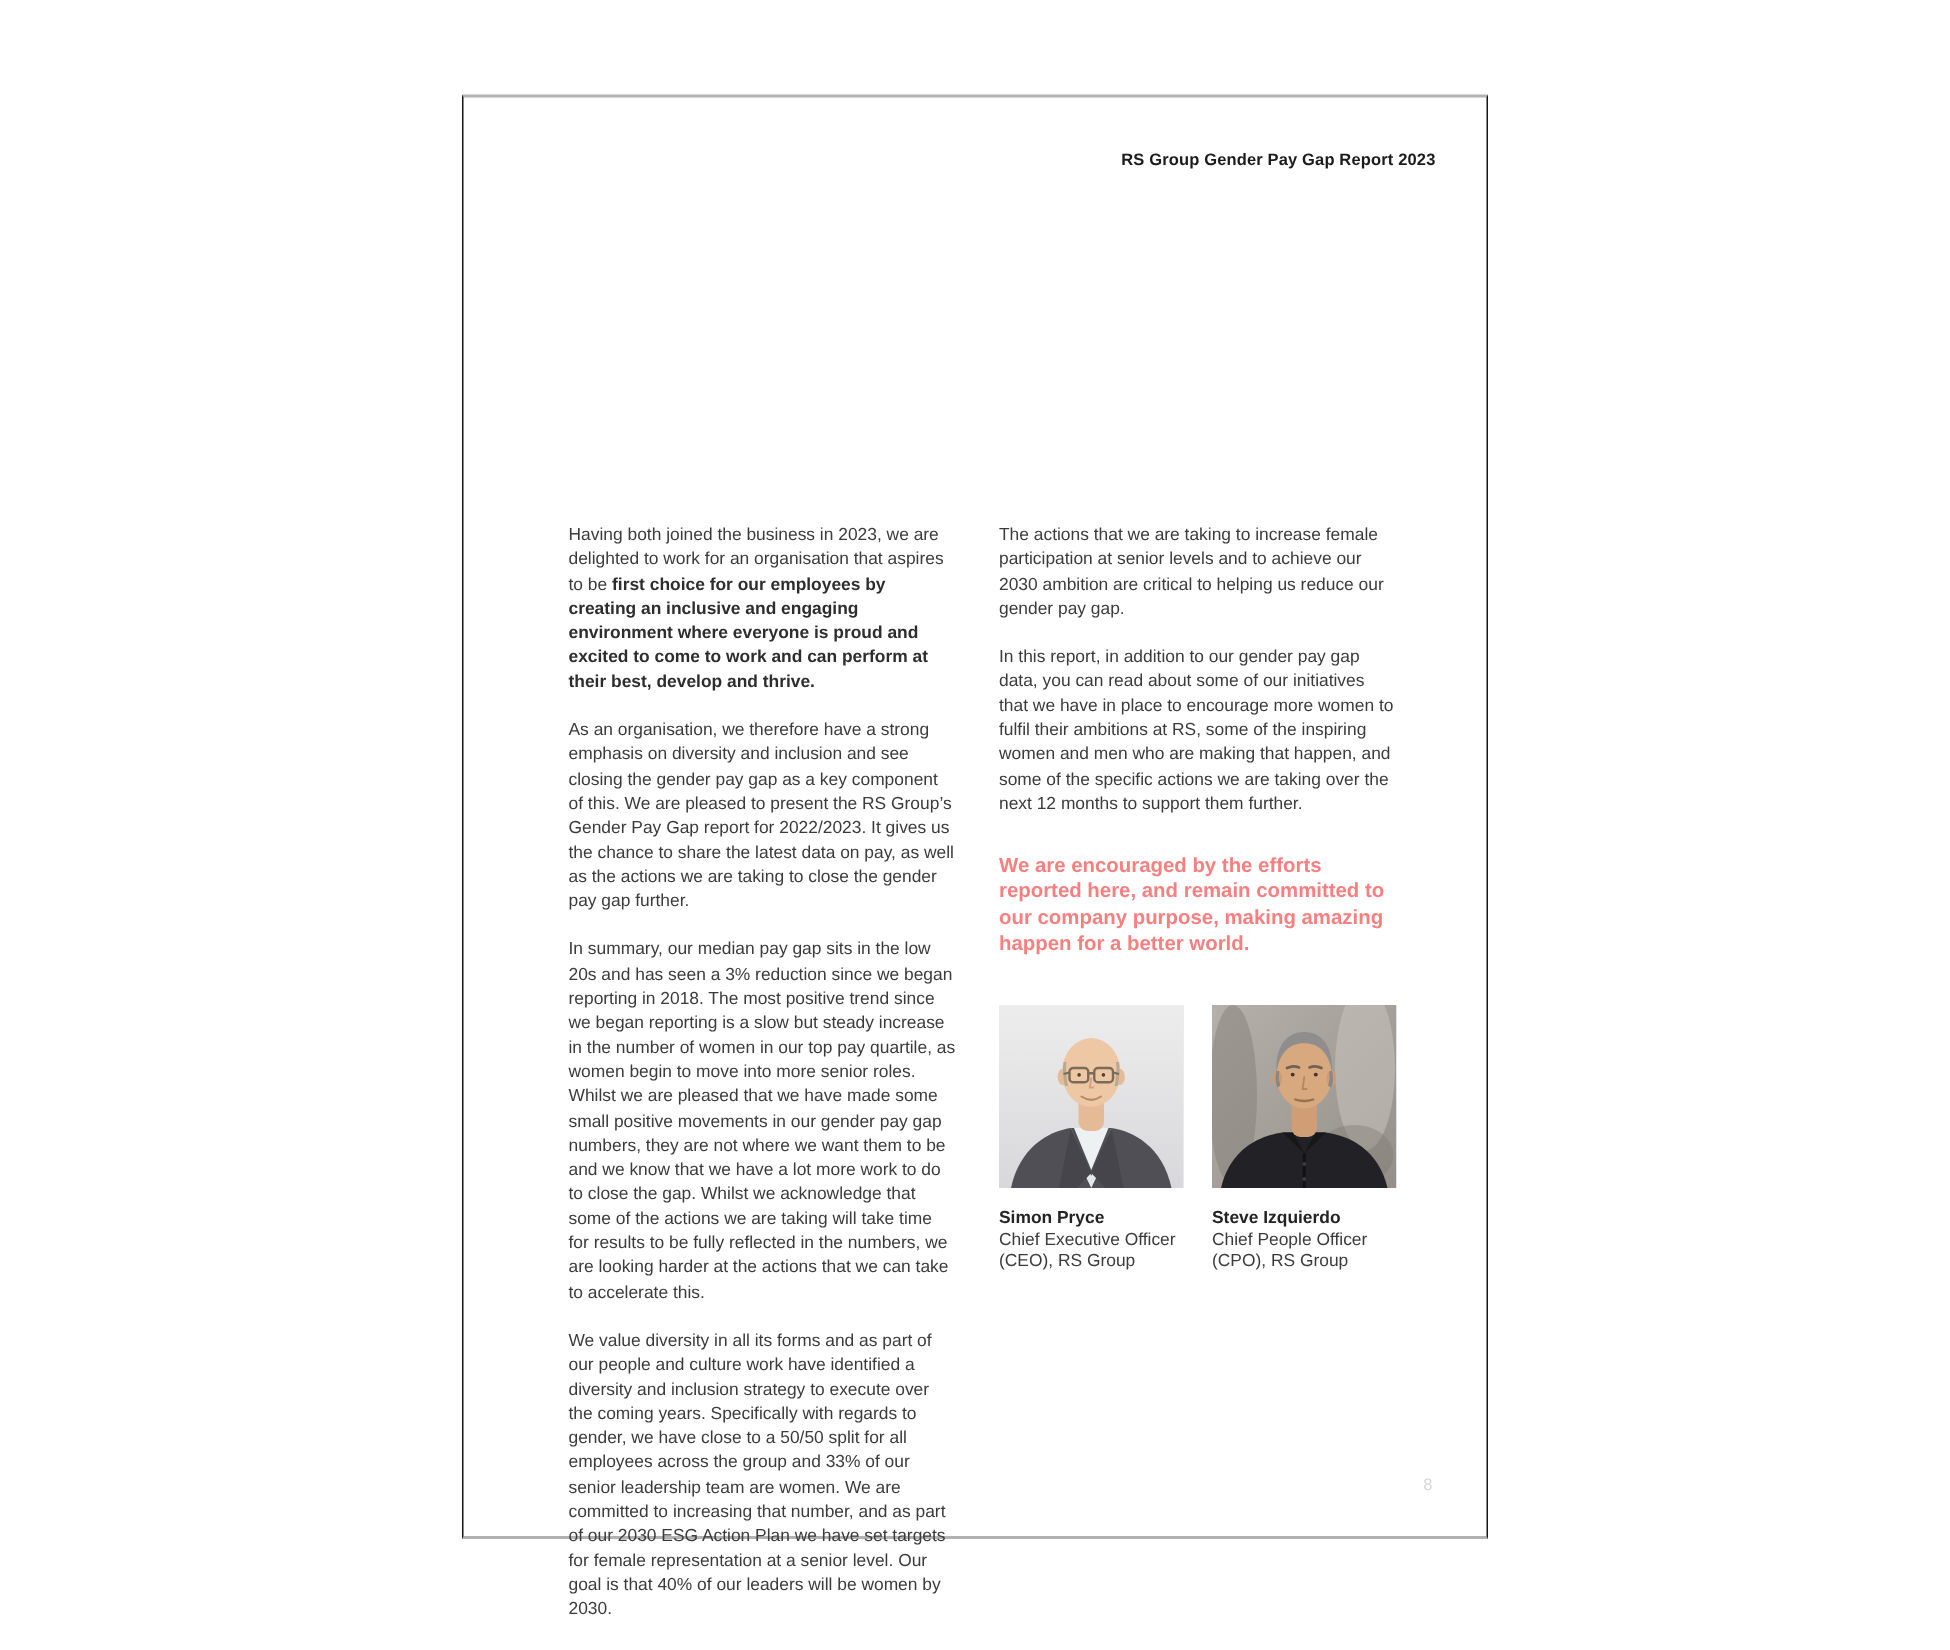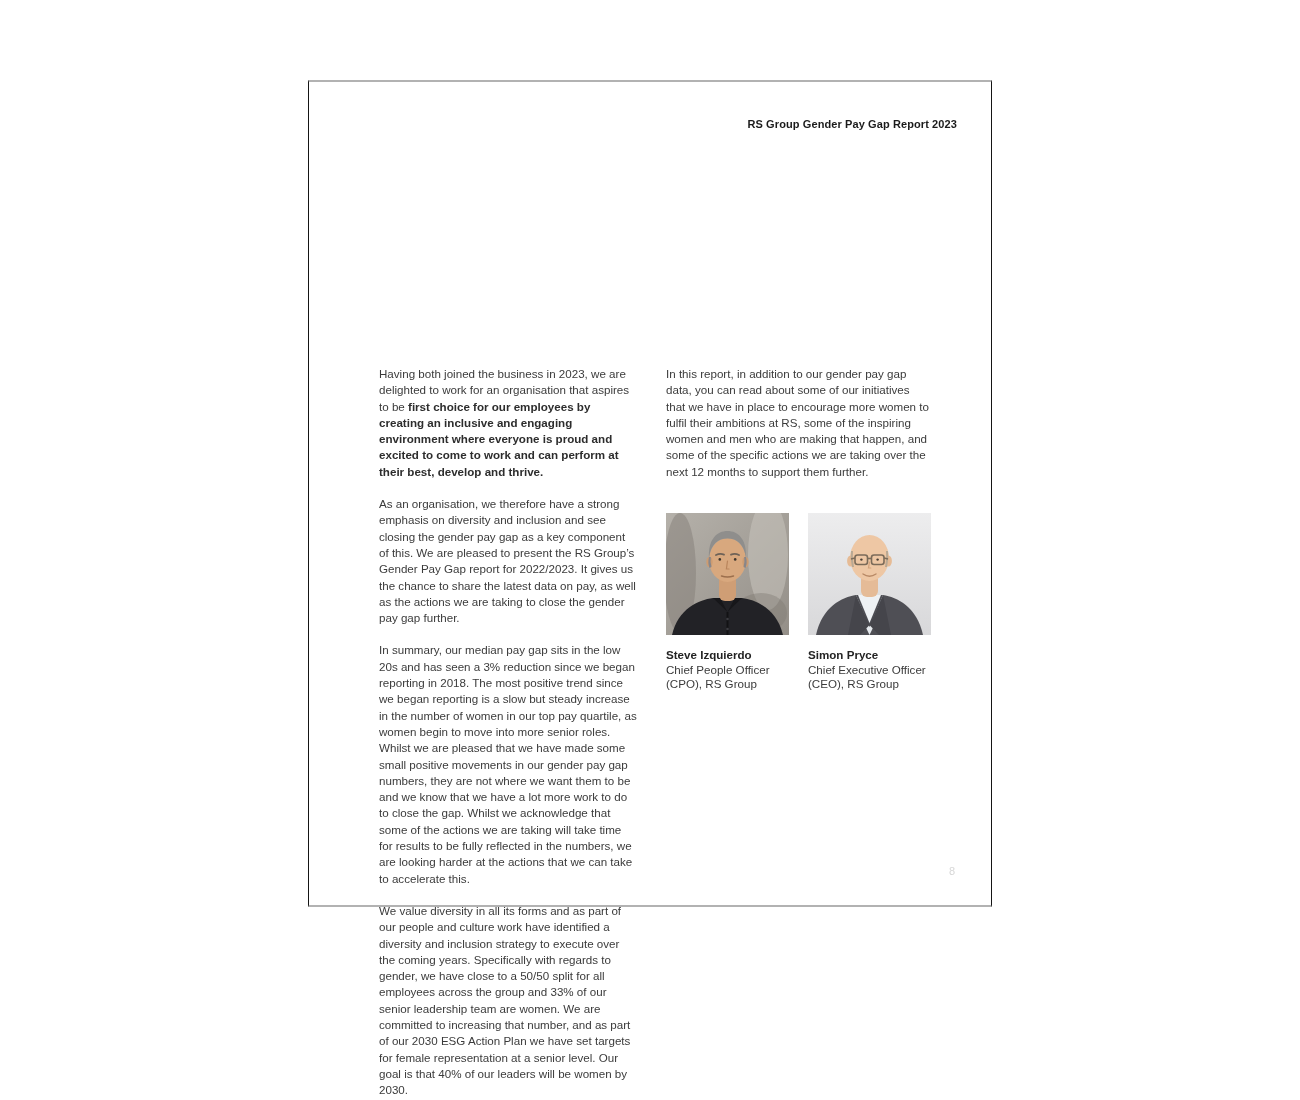--- a/index.html
+++ b/index.html
@@ -7,23 +7,23 @@
     position: relative;
     width: 1300px;
     height: 1100px;
     background: #ffffff;
     font-family: "Liberation Sans", sans-serif;
     overflow: hidden;
   }
   .page {
     position: absolute;
     left: 308px;
-    top: 80px;
+    top: 63px;
     width: 684px;
-    height: 827px;
+    height: 963px;
     background: #ffffff;
     box-sizing: border-box;
     border-top: 2px solid #b2b2b2;
     border-bottom: 2px solid #b2b2b2;
     border-left: 1px solid #151515;
     border-right: 1px solid #151515;
   }
   .running-header {
     position: absolute;
     top: 36px;
@@ -114,23 +114,74 @@
 
 
     <div class="col left">
       <p><span>Having both joined the business in 2023, we are delighted to work for an organisation that aspires to be </span><strong>first choice for our employees by creating an inclusive and engaging environment where everyone is proud and excited to come to work and can perform at their best, develop and thrive.</strong></p>
       <p>As an organisation, we therefore have a strong emphasis on diversity and inclusion and see closing the gender pay gap as a key component of this. We are pleased to present the RS Group’s Gender Pay Gap report for 2022/2023. It gives us the chance to share the latest data on pay, as well as the actions we are taking to close the gender pay gap further.</p>
       <p>In summary, our median pay gap sits in the low 20s and has seen a 3% reduction since we began reporting in 2018. The most positive trend since we began reporting is a slow but steady increase in the number of women in our top pay quartile, as women begin to move into more senior roles. Whilst we are pleased that we have made some small positive movements in our gender pay gap numbers, they are not where we want them to be and we know that we have a lot more work to do to close the gap. Whilst we acknowledge that some of the actions we are taking will take time for results to be fully reflected in the numbers, we are looking harder at the actions that we can take to accelerate this.</p>
       <p>We value diversity in all its forms and as part of our people and culture work have identified a diversity and inclusion strategy to execute over the coming years. Specifically with regards to gender, we have close to a 50/50 split for all employees across the group and 33% of our senior leadership team are women. We are committed to increasing that number, and as part of our 2030 ESG Action Plan we have set targets for female representation at a senior level. Our goal is that 40% of our leaders will be women by 2030.</p>
     </div>
 
     <div class="col right">
+      <p>The actions that we are taking to increase female participation at senior levels and to achieve our 2030 ambition are critical to helping us reduce our gender pay gap.</p>
       <p>In this report, in addition to our gender pay gap data, you can read about some of our initiatives that we have in place to encourage more women to fulfil their ambitions at RS, some of the inspiring women and men who are making that happen, and some of the specific actions we are taking over the next 12 months to support them further.</p>
+      <p class="quote">We are encouraged by the efforts reported here, and remain committed to our company purpose, making amazing happen for a better world.</p>
 
       <div class="people">
+
+        <figure class="person-card">
+          <div class="photo">
+            <svg width="123" height="122" viewBox="0 0 123 122">
+              <defs>
+                <linearGradient id="bgSimon" x1="0" y1="0" x2="0" y2="1">
+                  <stop offset="0" stop-color="#ededee"></stop>
+                  <stop offset="1" stop-color="#d8d8da"></stop>
+                </linearGradient>
+              </defs>
+              <rect width="123" height="122" fill="url(#bgSimon)"></rect>
+
+              <path d="M8,122 C14,94 34,84 48,82 L75,82 C89,84 109,94 115,122 Z" fill="#4f4f55"></path>
+
+              <path d="M48,82 L61.5,114 L75,82 L75,94 L61.5,122 L48,94 Z" fill="#e4e8ec"></path>
+              <path d="M50,82 L61.5,110 L73,82 Z" fill="#eef1f4"></path>
+
+              <path d="M48,82 L40,122 L52,122 L61.5,112 Z" fill="#45454b"></path>
+              <path d="M75,82 L83,122 L71,122 L61.5,112 Z" fill="#45454b"></path>
+
+              <rect x="53" y="60" width="17" height="24" rx="6" fill="#e5bb97"></rect>
+
+              <ellipse cx="61.5" cy="45" rx="19.5" ry="23" fill="#eec7a4"></ellipse>
+
+              <ellipse cx="42.5" cy="48" rx="3.4" ry="5.5" fill="#e6bb95"></ellipse>
+              <ellipse cx="80.5" cy="48" rx="3.4" ry="5.5" fill="#e6bb95"></ellipse>
+
+              <path d="M43,38 Q42,46 44,54 L46,54 Q44,46 45,38 Z" fill="#b9a893"></path>
+              <path d="M80,38 Q81,46 79,54 L77,54 Q79,46 78,38 Z" fill="#b9a893"></path>
+
+              <rect x="47" y="42" width="12.5" height="9.5" rx="2.5" fill="none" stroke="#7b6b59" stroke-width="1.6"></rect>
+              <rect x="63.5" y="42" width="12.5" height="9.5" rx="2.5" fill="none" stroke="#7b6b59" stroke-width="1.6"></rect>
+              <line x1="59.5" y1="45.5" x2="63.5" y2="45.5" stroke="#7b6b59" stroke-width="1.6"></line>
+              <line x1="47" y1="45" x2="43" y2="46" stroke="#7b6b59" stroke-width="1.4"></line>
+              <line x1="76" y1="45" x2="80" y2="46" stroke="#7b6b59" stroke-width="1.4"></line>
+
+              <circle cx="53.4" cy="46.6" r="1.2" fill="#4c4238"></circle>
+              <circle cx="69.6" cy="46.6" r="1.2" fill="#4c4238"></circle>
+
+              <path d="M61.5,49 L60.5,55 L62.8,55" fill="none" stroke="#d2a37c" stroke-width="1.2" stroke-linecap="round"></path>
+              <path d="M55,61 Q61.5,65.5 68,61" fill="none" stroke="#b98a66" stroke-width="1.4" stroke-linecap="round"></path>
+            </svg>
+          </div>
+          <figcaption>
+            <div class="person-name">Simon Pryce</div>
+            <div class="person-role">Chief Executive Officer</div>
+            <div class="person-role">(CEO), RS Group</div>
+          </figcaption>
+        </figure>
 
         <figure class="person-card">
           <div class="photo">
             <svg width="123" height="122" viewBox="0 0 123 122">
               <defs>
                 <linearGradient id="bgSteve" x1="0" y1="0" x2="1" y2="1">
                   <stop offset="0" stop-color="#b5b1aa"></stop>
                   <stop offset="1" stop-color="#948f88"></stop>
                 </linearGradient>
               </defs>
@@ -170,67 +221,18 @@
               <path d="M55.5,63 Q61.5,65 67.5,63" fill="none" stroke="#9c6f4d" stroke-width="1.5" stroke-linecap="round"></path>
             </svg>
           </div>
           <figcaption>
             <div class="person-name">Steve Izquierdo</div>
             <div class="person-role">Chief People Officer</div>
             <div class="person-role">(CPO), RS Group</div>
           </figcaption>
         </figure>
 
-        <figure class="person-card">
-          <div class="photo">
-            <svg width="123" height="122" viewBox="0 0 123 122">
-              <defs>
-                <linearGradient id="bgSimon" x1="0" y1="0" x2="0" y2="1">
-                  <stop offset="0" stop-color="#ededee"></stop>
-                  <stop offset="1" stop-color="#d8d8da"></stop>
-                </linearGradient>
-              </defs>
-              <rect width="123" height="122" fill="url(#bgSimon)"></rect>
-
-              <path d="M8,122 C14,94 34,84 48,82 L75,82 C89,84 109,94 115,122 Z" fill="#4f4f55"></path>
-
-              <path d="M48,82 L61.5,114 L75,82 L75,94 L61.5,122 L48,94 Z" fill="#e4e8ec"></path>
-              <path d="M50,82 L61.5,110 L73,82 Z" fill="#eef1f4"></path>
-
-              <path d="M48,82 L40,122 L52,122 L61.5,112 Z" fill="#45454b"></path>
-              <path d="M75,82 L83,122 L71,122 L61.5,112 Z" fill="#45454b"></path>
-
-              <rect x="53" y="60" width="17" height="24" rx="6" fill="#e5bb97"></rect>
-
-              <ellipse cx="61.5" cy="45" rx="19.5" ry="23" fill="#eec7a4"></ellipse>
-
-              <ellipse cx="42.5" cy="48" rx="3.4" ry="5.5" fill="#e6bb95"></ellipse>
-              <ellipse cx="80.5" cy="48" rx="3.4" ry="5.5" fill="#e6bb95"></ellipse>
-
-              <path d="M43,38 Q42,46 44,54 L46,54 Q44,46 45,38 Z" fill="#b9a893"></path>
-              <path d="M80,38 Q81,46 79,54 L77,54 Q79,46 78,38 Z" fill="#b9a893"></path>
-
-              <rect x="47" y="42" width="12.5" height="9.5" rx="2.5" fill="none" stroke="#7b6b59" stroke-width="1.6"></rect>
-              <rect x="63.5" y="42" width="12.5" height="9.5" rx="2.5" fill="none" stroke="#7b6b59" stroke-width="1.6"></rect>
-              <line x1="59.5" y1="45.5" x2="63.5" y2="45.5" stroke="#7b6b59" stroke-width="1.6"></line>
-              <line x1="47" y1="45" x2="43" y2="46" stroke="#7b6b59" stroke-width="1.4"></line>
-              <line x1="76" y1="45" x2="80" y2="46" stroke="#7b6b59" stroke-width="1.4"></line>
-
-              <circle cx="53.4" cy="46.6" r="1.2" fill="#4c4238"></circle>
-              <circle cx="69.6" cy="46.6" r="1.2" fill="#4c4238"></circle>
-
-              <path d="M61.5,49 L60.5,55 L62.8,55" fill="none" stroke="#d2a37c" stroke-width="1.2" stroke-linecap="round"></path>
-              <path d="M55,61 Q61.5,65.5 68,61" fill="none" stroke="#b98a66" stroke-width="1.4" stroke-linecap="round"></path>
-            </svg>
-          </div>
-          <figcaption>
-            <div class="person-name">Simon Pryce</div>
-            <div class="person-role">Chief Executive Officer</div>
-            <div class="person-role">(CEO), RS Group</div>
-          </figcaption>
-        </figure>
-
       </div>
     </div>
 
     <div class="page-number">8</div>
   </div>
 </div>
 
 </body></html>

